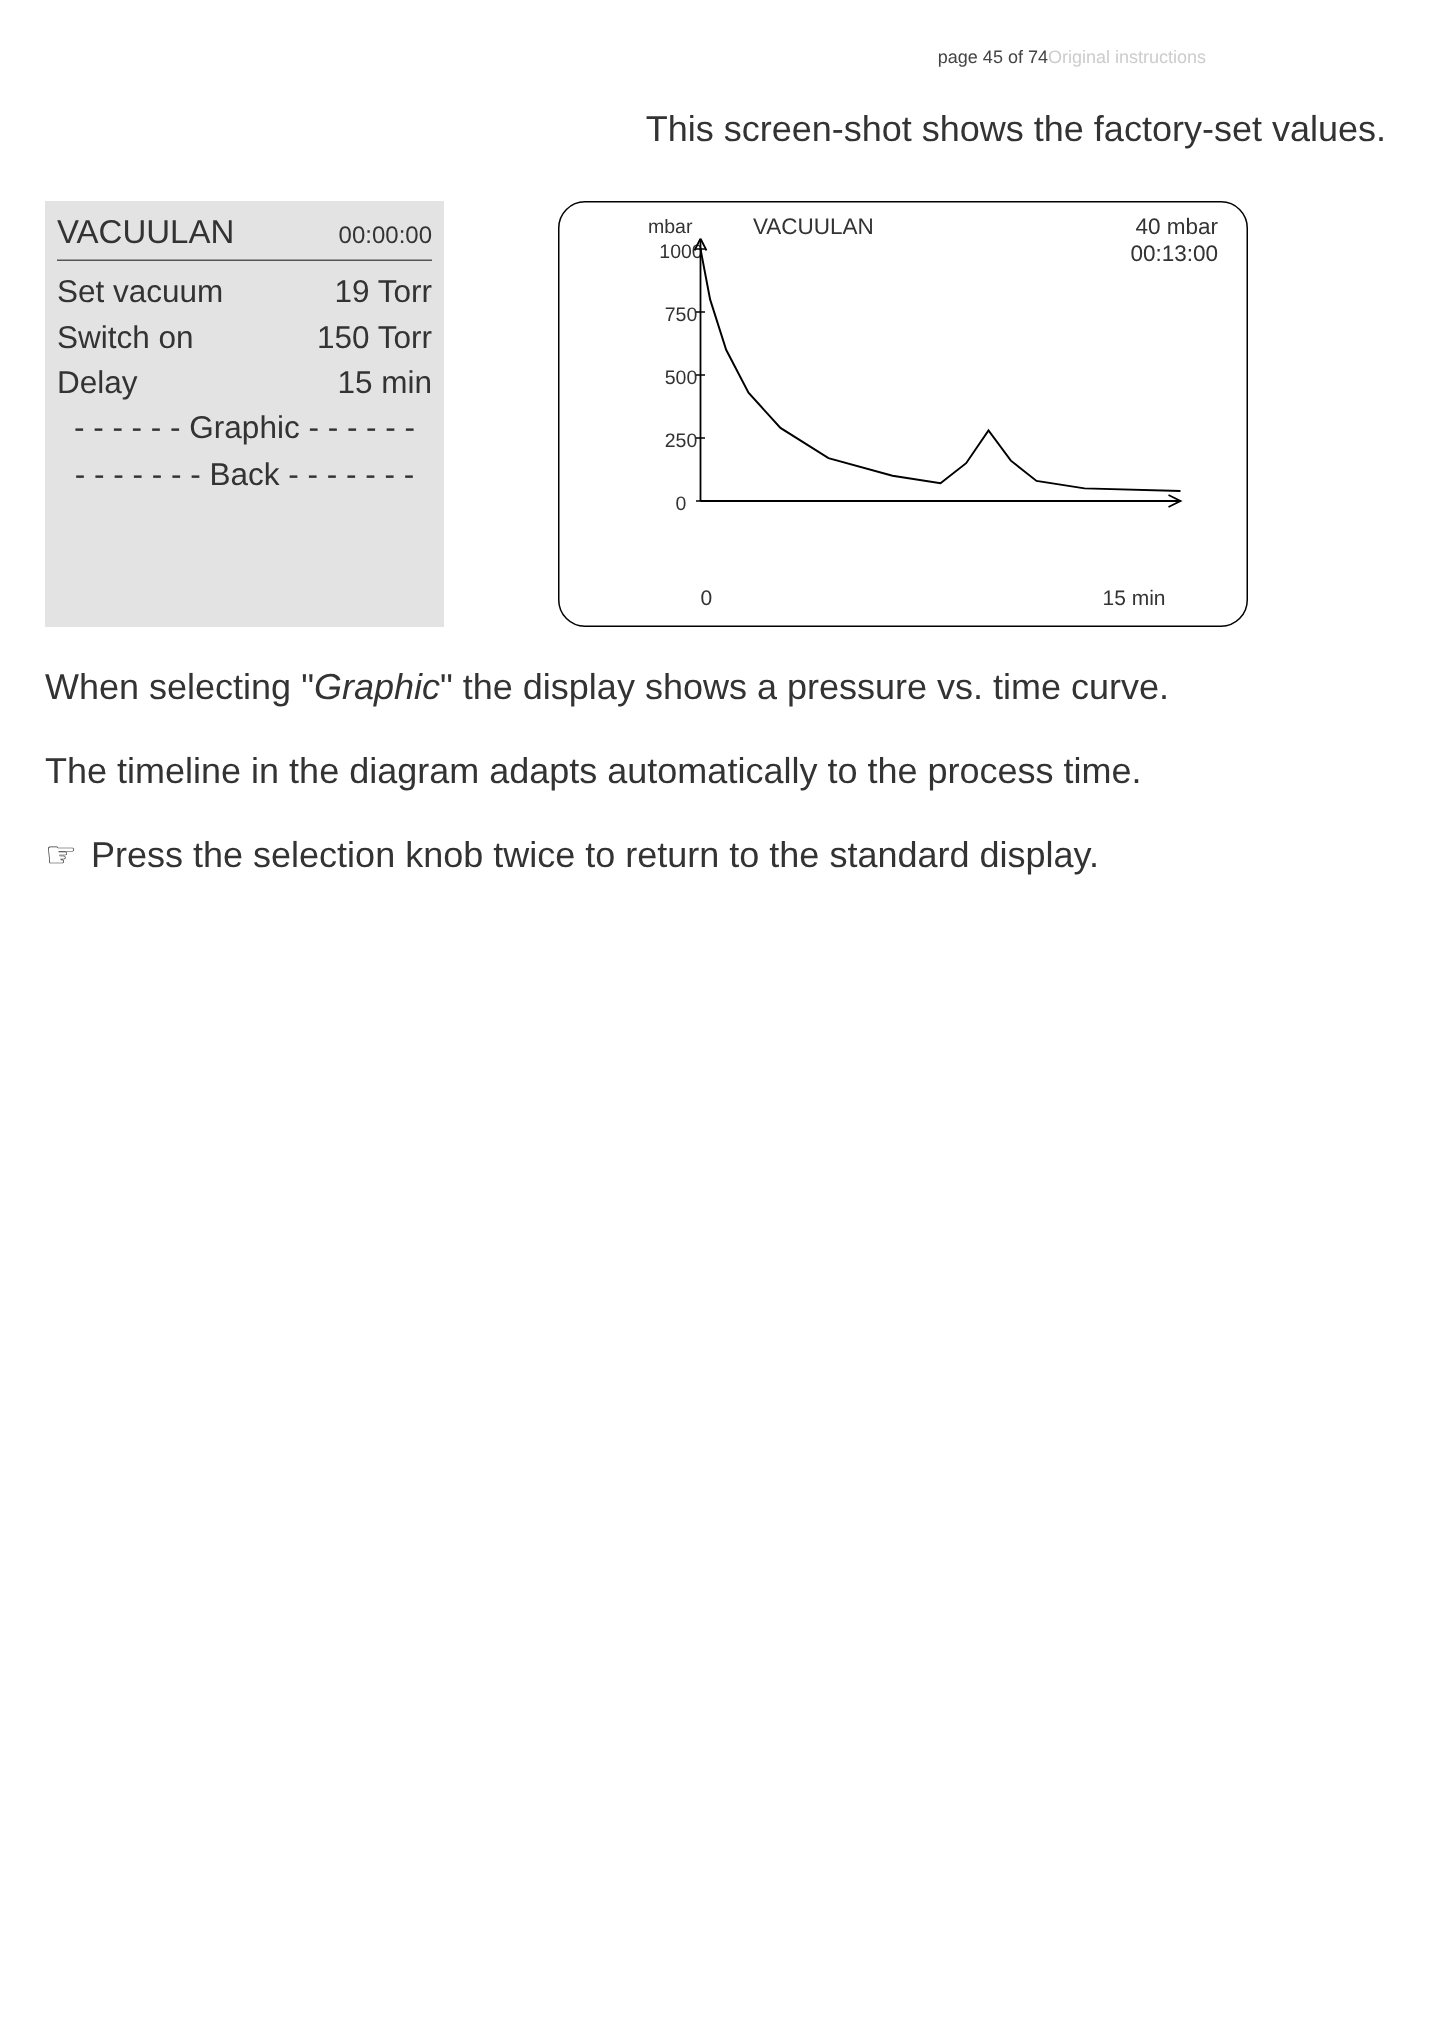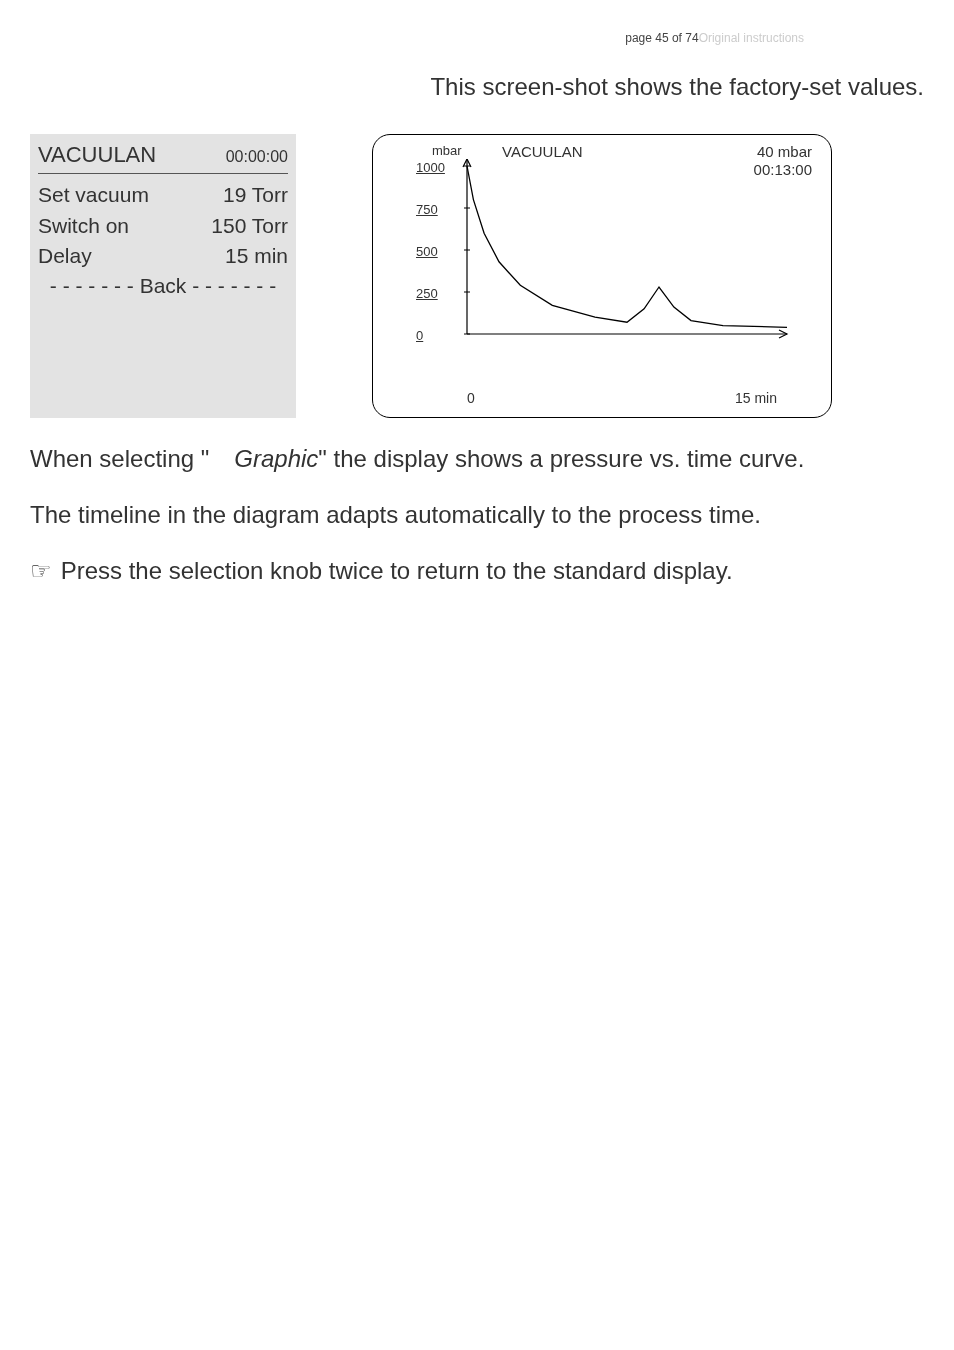--- a/index.html
+++ b/index.html
@@ -112,30 +112,29 @@
   }
   .chart-svg {
     position: absolute;
     left: 90px;
     top: 25px;
     width: 330px;
     height: 200px;
   }
   .ytick {
     position: absolute;
-    right: 376px;
+    right: 358px;
     font-size: 13px;
-    text-align: left;
+    text-align: center;
     width: 40px;
-    text-decoration: underline;
   }
   .body-text {
     margin-top: 25px;
   }
-  .italic { font-style: italic; margin-left: 25px; }
+  .italic { font-style: italic; }
   .hand-icon {
     display: inline-block;
     width: 24px;
   }
 </style>
 </head>
 <body>
 
 <div class="header-line">
   <span>page 45 of 74</span>
@@ -155,20 +154,21 @@
       <span>19 Torr</span>
     </div>
     <div class="menu-row">
       <span>Switch on</span>
       <span>150 Torr</span>
     </div>
     <div class="menu-row">
       <span>Delay</span>
       <span>15 min</span>
     </div>
+    <div class="menu-dash">- - - - - - Graphic - - - - - -</div>
     <div class="menu-dash">- - - - - - - Back - - - - - - -</div>
   </div>
 
   <div class="chart-box">
     <div class="chart-frame"></div>
     <div class="chart-content">
       <span class="chart-toplabel">mbar</span>
       <span class="chart-title">VACUULAN</span>
       <span class="chart-right1">40 mbar</span>
       <span class="chart-right2">00:13:00</span>

